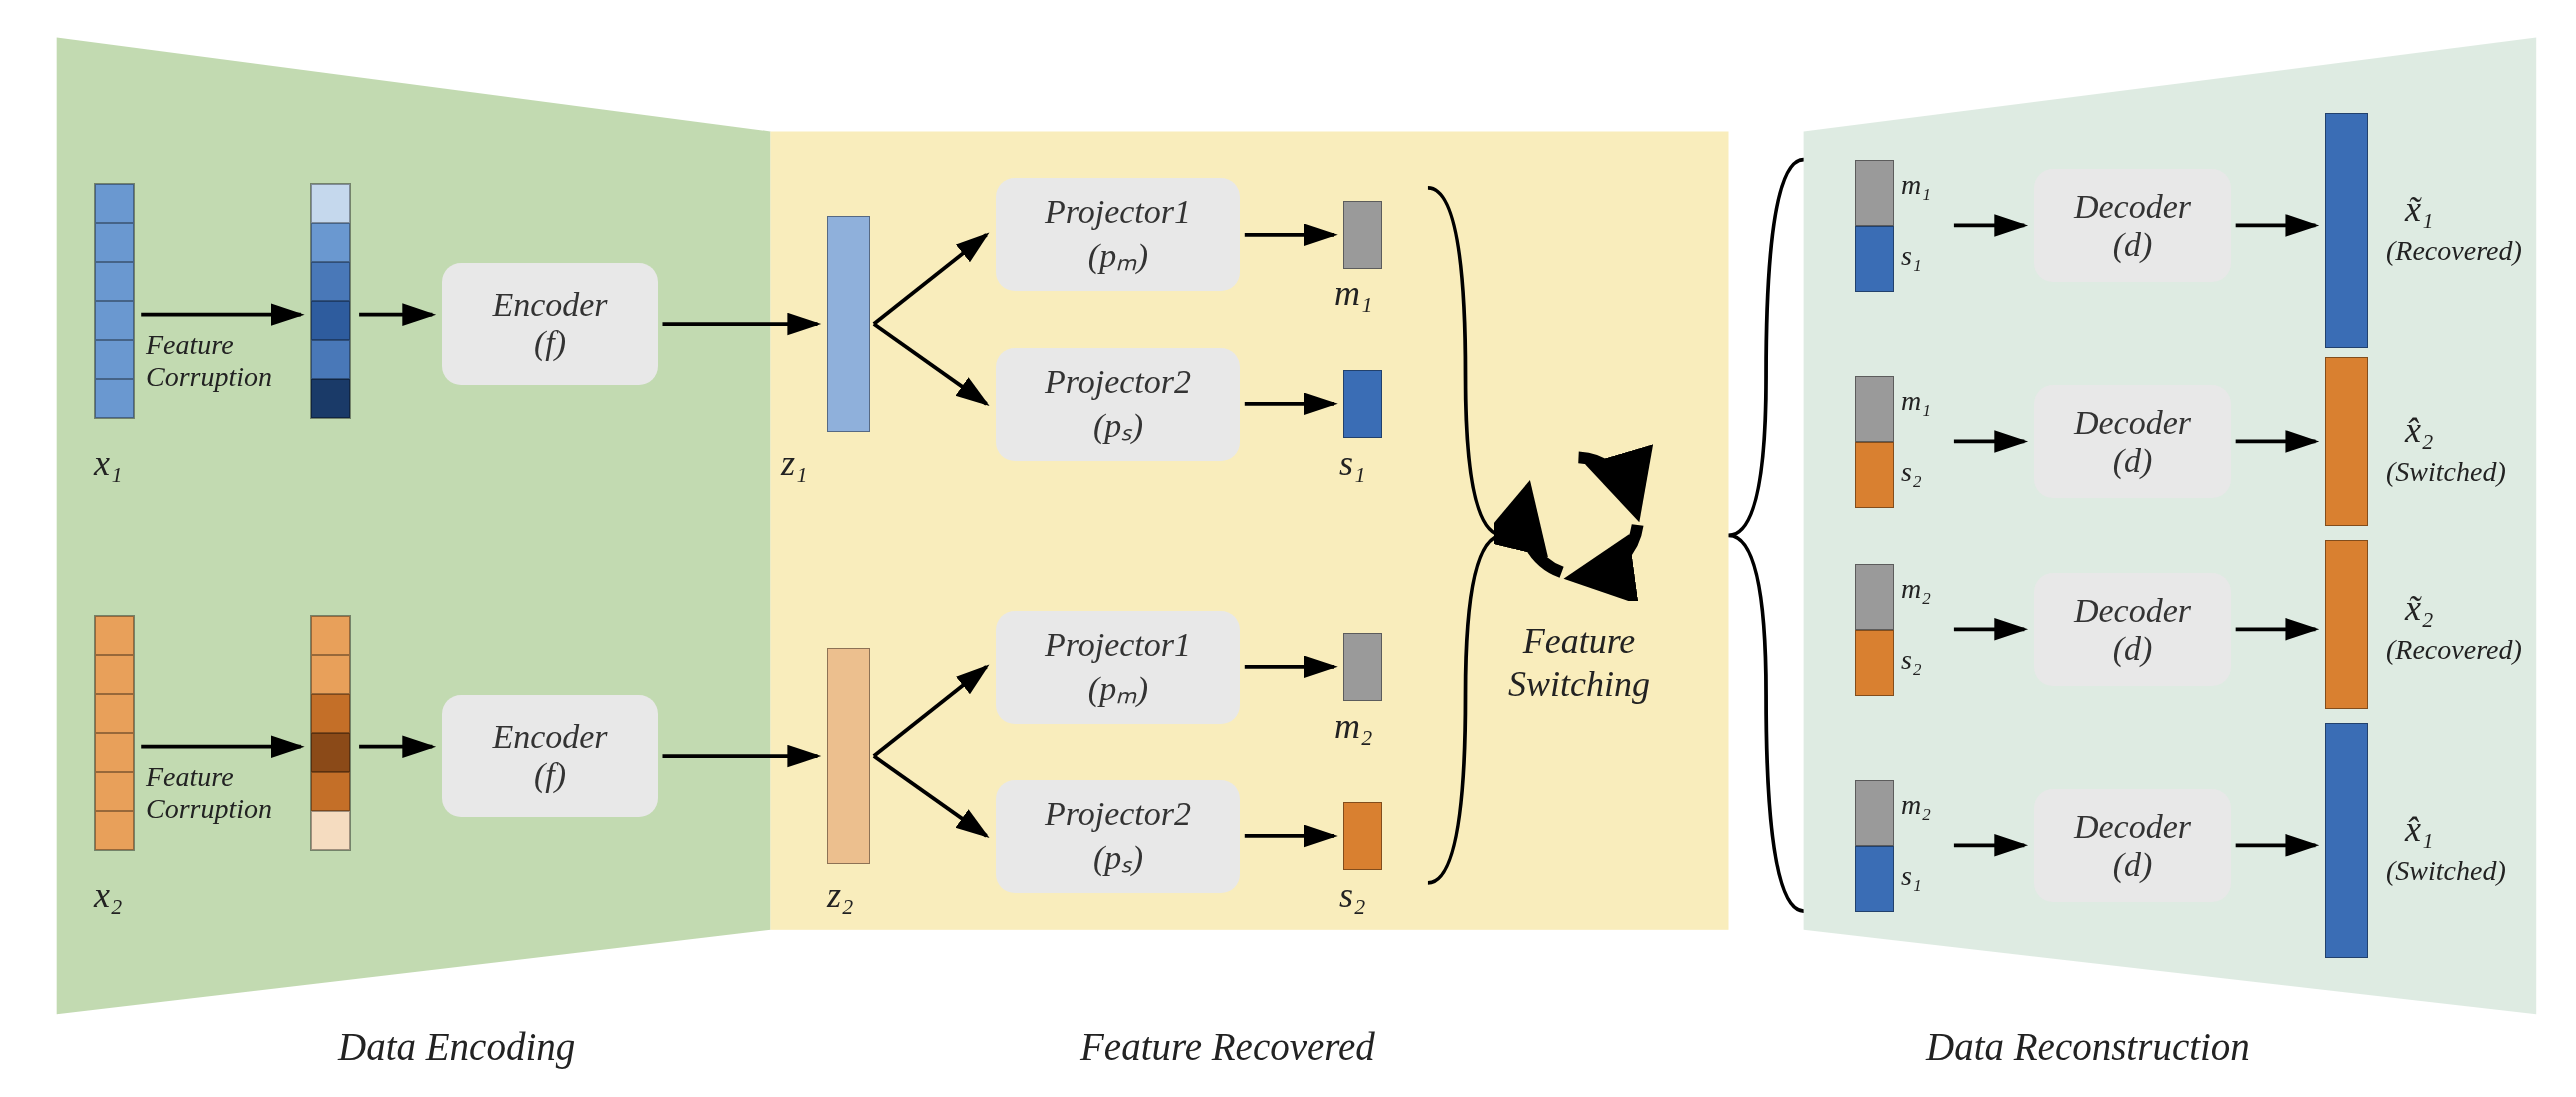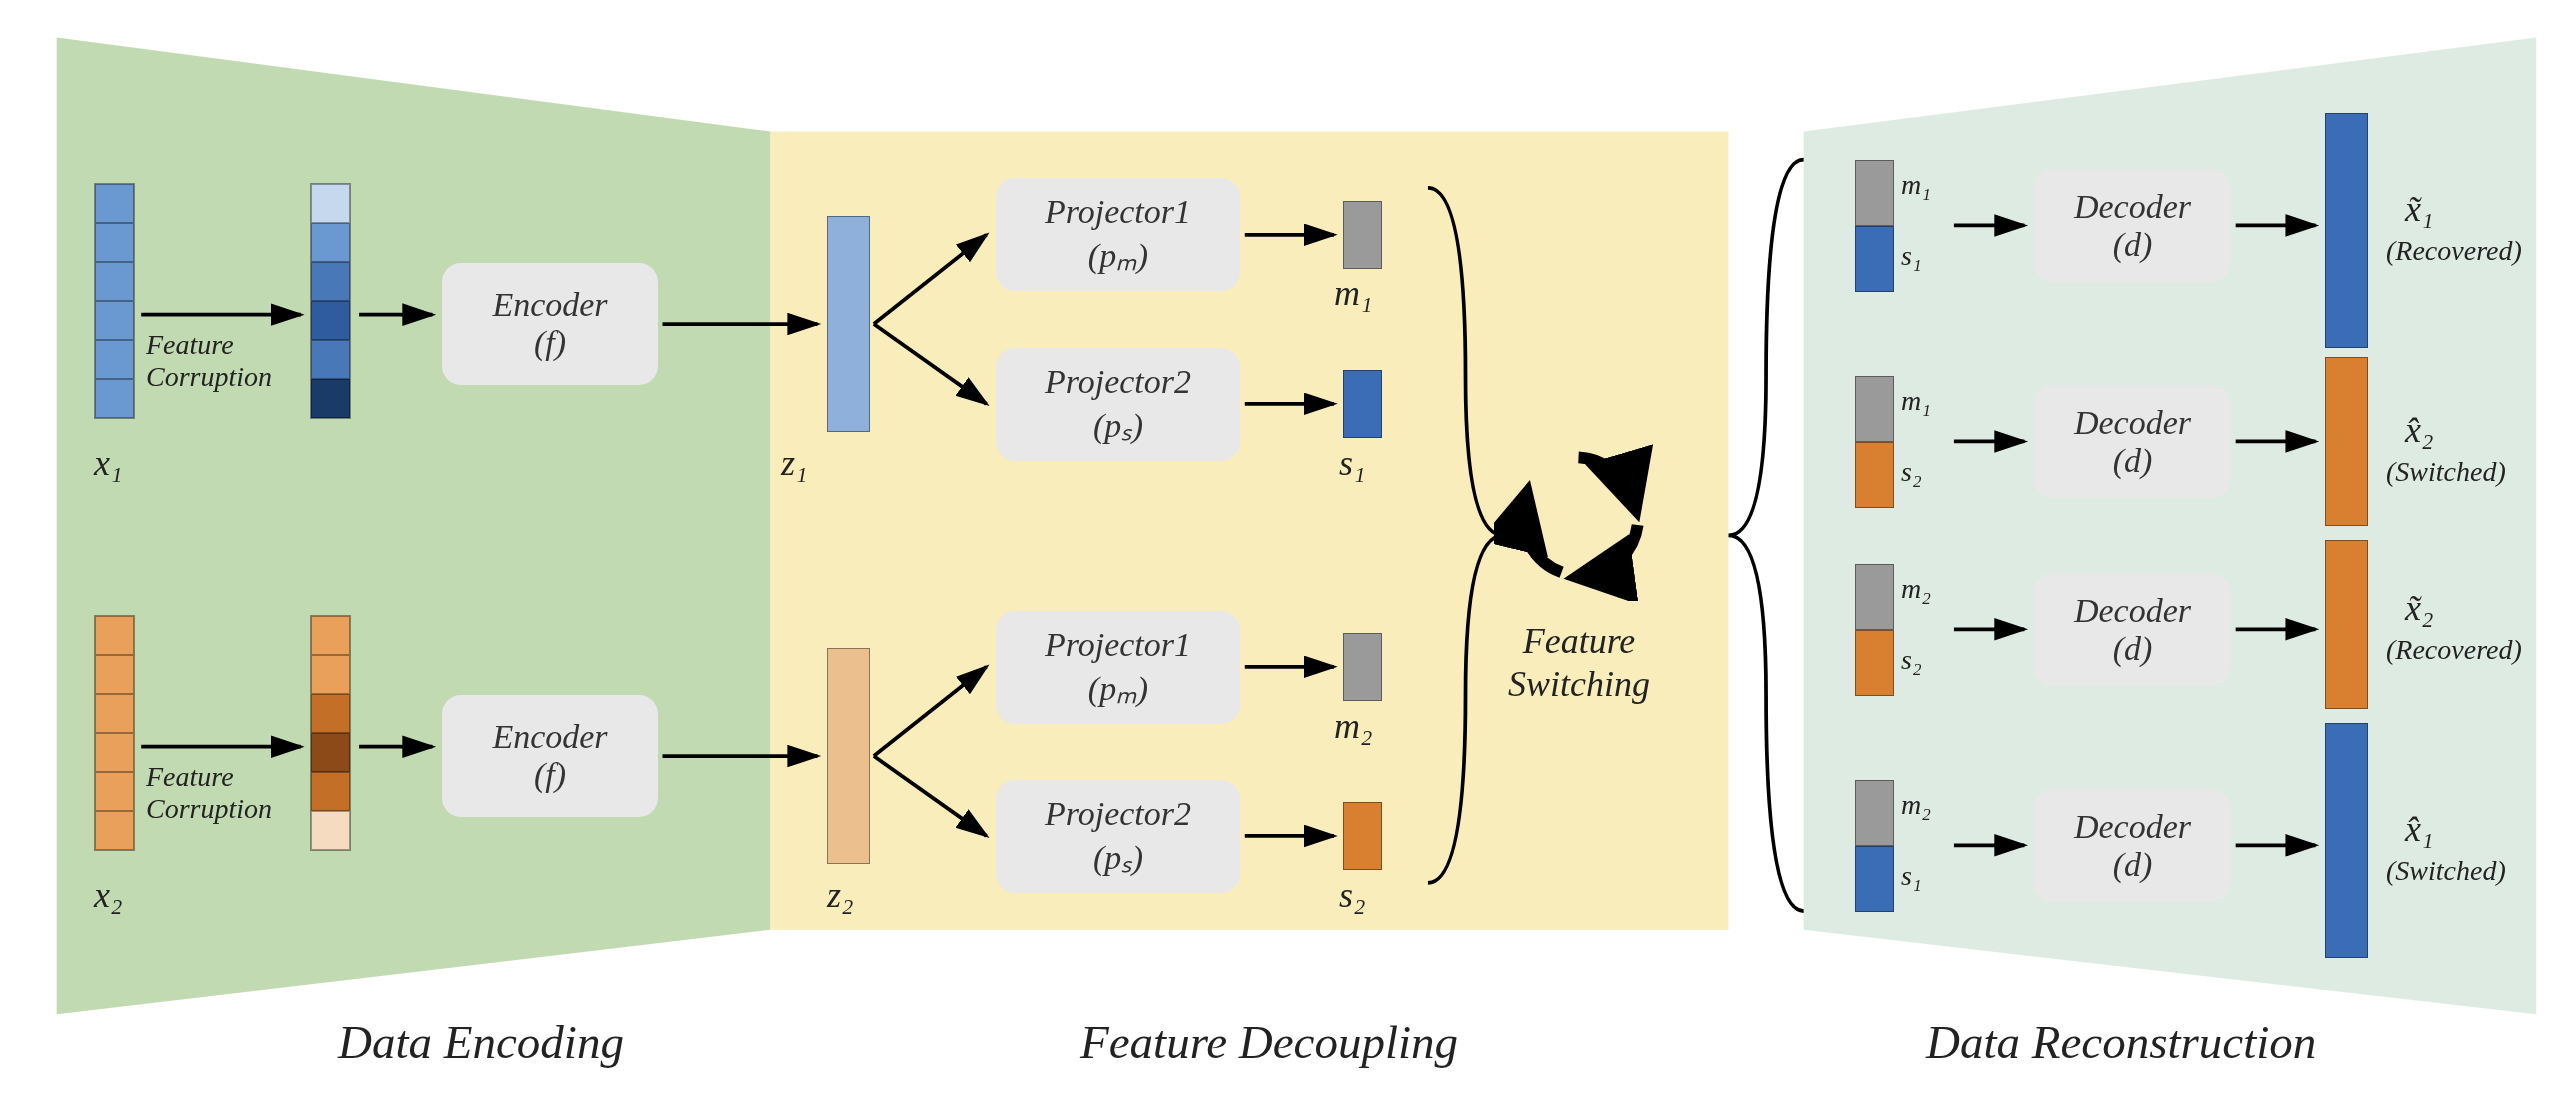--- a/index.html
+++ b/index.html
@@ -6,21 +6,21 @@
   body {
     font-family: Georgia, 'Times New Roman', serif;
     font-style: italic;
     background: #fff;
     width: 2576px;
     height: 1097px;
     position: relative;
   }
   .stage-label {
     position: absolute;
-    font-size: 47px;
+    font-size: 39px;
     color: #222;
     font-style: italic;
     bottom: 28px;
   }
   .module-box {
     background: #e8e8e8;
     border-radius: 19px;
     display: flex;
     flex-direction: column;
     align-items: center;
@@ -295,15 +295,15 @@
   <line x1="2380" y1="470" x2="2465" y2="470" stroke="#000" stroke-width="4" marker-end="url(#ah)"></line>
 
   <line x1="2080" y1="670" x2="2155" y2="670" stroke="#000" stroke-width="4" marker-end="url(#ah)"></line>
   <line x1="2380" y1="670" x2="2465" y2="670" stroke="#000" stroke-width="4" marker-end="url(#ah)"></line>
 
   <line x1="2080" y1="900" x2="2155" y2="900" stroke="#000" stroke-width="4" marker-end="url(#ah)"></line>
   <line x1="2380" y1="900" x2="2465" y2="900" stroke="#000" stroke-width="4" marker-end="url(#ah)"></line>
 </svg>
 
 <div class="stage-label" style="left:338px;">Data Encoding</div>
-<div class="stage-label" style="left:1080px;">Feature Decoupling</div>
+<div class="stage-label" style="left:1080px;">Feature Recovered</div>
 <div class="stage-label" style="left:1926px;">Data Reconstruction</div>
 
 
 </body></html>

